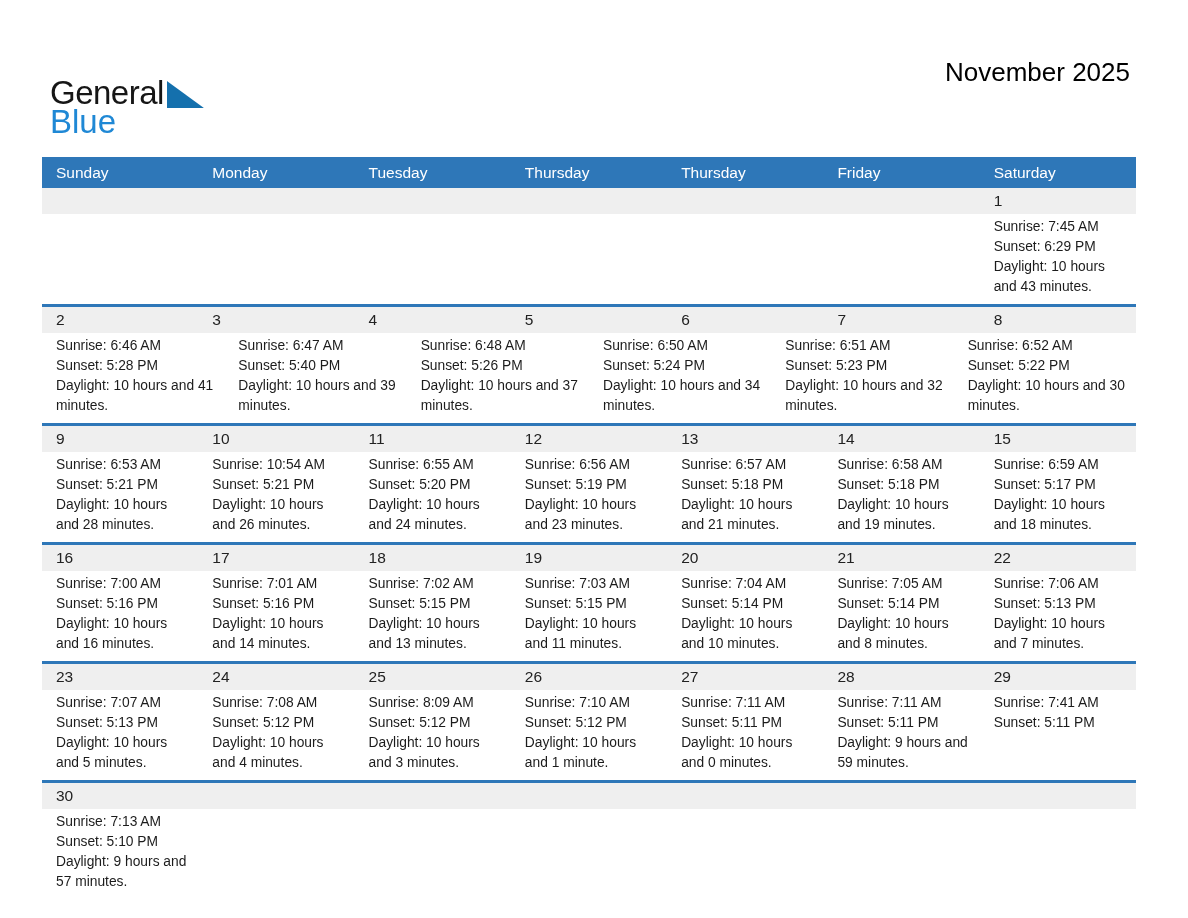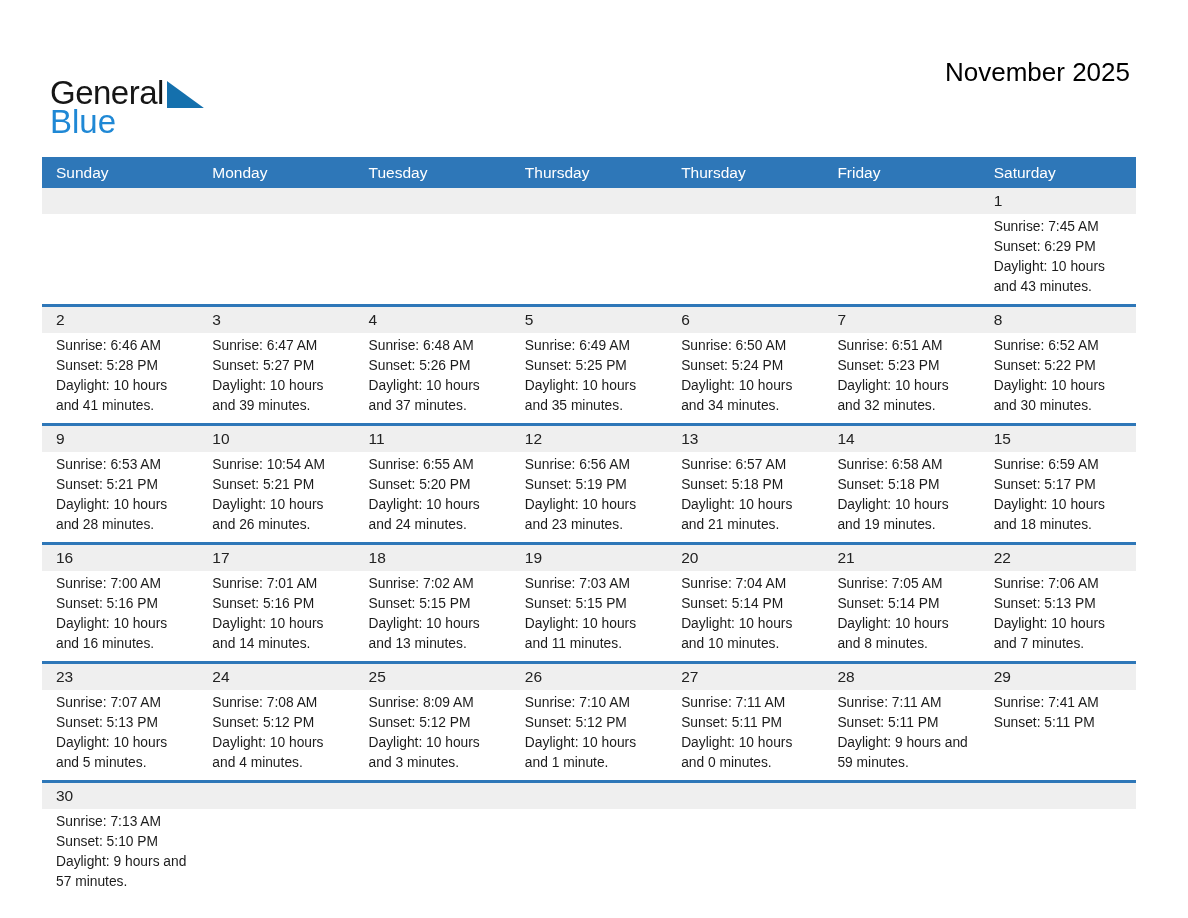--- a/index.html
+++ b/index.html
@@ -108,32 +108,27 @@
             <div class="num-cell">8</div>
           </div>
           <div class="cells">
             <div class="cell">
               <div class="line">Sunrise: 6:46 AM</div>
               <div class="line">Sunset: 5:28 PM</div>
               <div class="line">Daylight: 10 hours and 41 minutes.</div>
             </div>
             <div class="cell">
               <div class="line">Sunrise: 6:47 AM</div>
-              <div class="line">Sunset: 5:27 PM</div>
+              <div class="line">Sunset: 5:40 PM</div>
               <div class="line">Daylight: 10 hours and 39 minutes.</div>
             </div>
             <div class="cell">
               <div class="line">Sunrise: 6:48 AM</div>
               <div class="line">Sunset: 5:26 PM</div>
               <div class="line">Daylight: 10 hours and 37 minutes.</div>
-            </div>
-            <div class="cell">
-              <div class="line">Sunrise: 6:49 AM</div>
-              <div class="line">Sunset: 5:25 PM</div>
-              <div class="line">Daylight: 10 hours and 35 minutes.</div>
             </div>
             <div class="cell">
               <div class="line">Sunrise: 6:50 AM</div>
               <div class="line">Sunset: 5:24 PM</div>
               <div class="line">Daylight: 10 hours and 34 minutes.</div>
             </div>
             <div class="cell">
               <div class="line">Sunrise: 6:51 AM</div>
               <div class="line">Sunset: 5:23 PM</div>
               <div class="line">Daylight: 10 hours and 32 minutes.</div>

